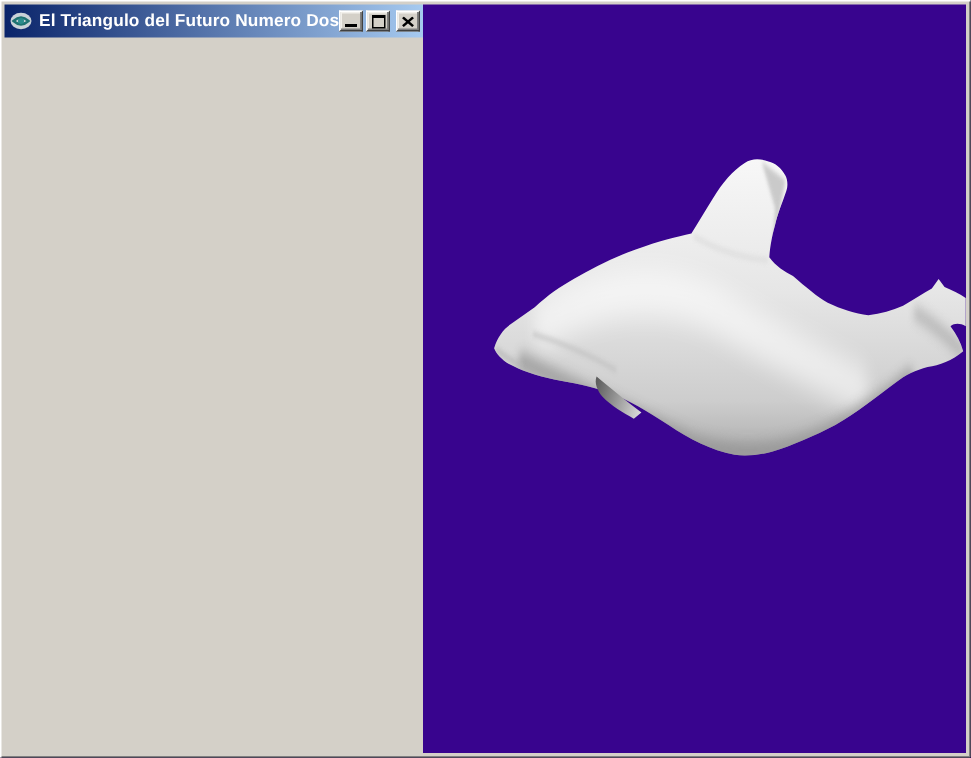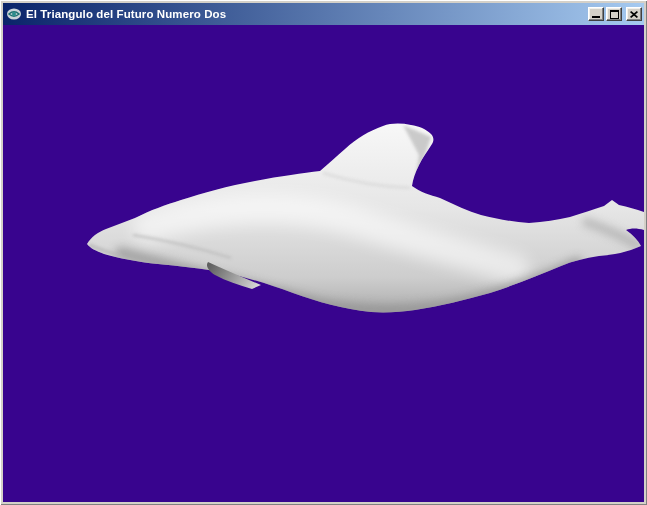--- a/index.html
+++ b/index.html
@@ -2,21 +2,21 @@
 <html style="--titlebar-left: #0A246A; --titlebar-right: #A6CAF0; --titlebar-text: #FFFFFF; --frame: #D4D0C8; --button-face: #D4D0C8; --client-bg: #38048E; --model-top: #F8F8F8; --model-mid: #E6E6E6; --model-low: #CDCDCD; --model-bottom: #A9A9A9; --fin-dark: #5E5E5E; --fin-light: #DCDCDC;"><head>
 <meta charset="utf-8">
 <style>
   html,body { margin:0; padding:0; background:#000; }
   * { box-sizing:border-box; }
 
   .window {
     width:647px; height:505px;
     background:var(--frame,#D4D0C8);
     padding:3px;
-    display:flex; flex-direction:column;
+    display:flex; flex-direction:row;
     font-family:"Liberation Sans", sans-serif;
     box-shadow: inset 1px 1px 0 #ffffff, inset -1px -1px 0 #808080;
     position:relative;
   }
 
   .titlebar {
     height:22px; flex:0 0 22px;
     background:linear-gradient(to right, var(--titlebar-left,#0A246A), var(--titlebar-right,#A6CAF0));
     display:flex; align-items:center;
     padding:0 2px 0 3px;

